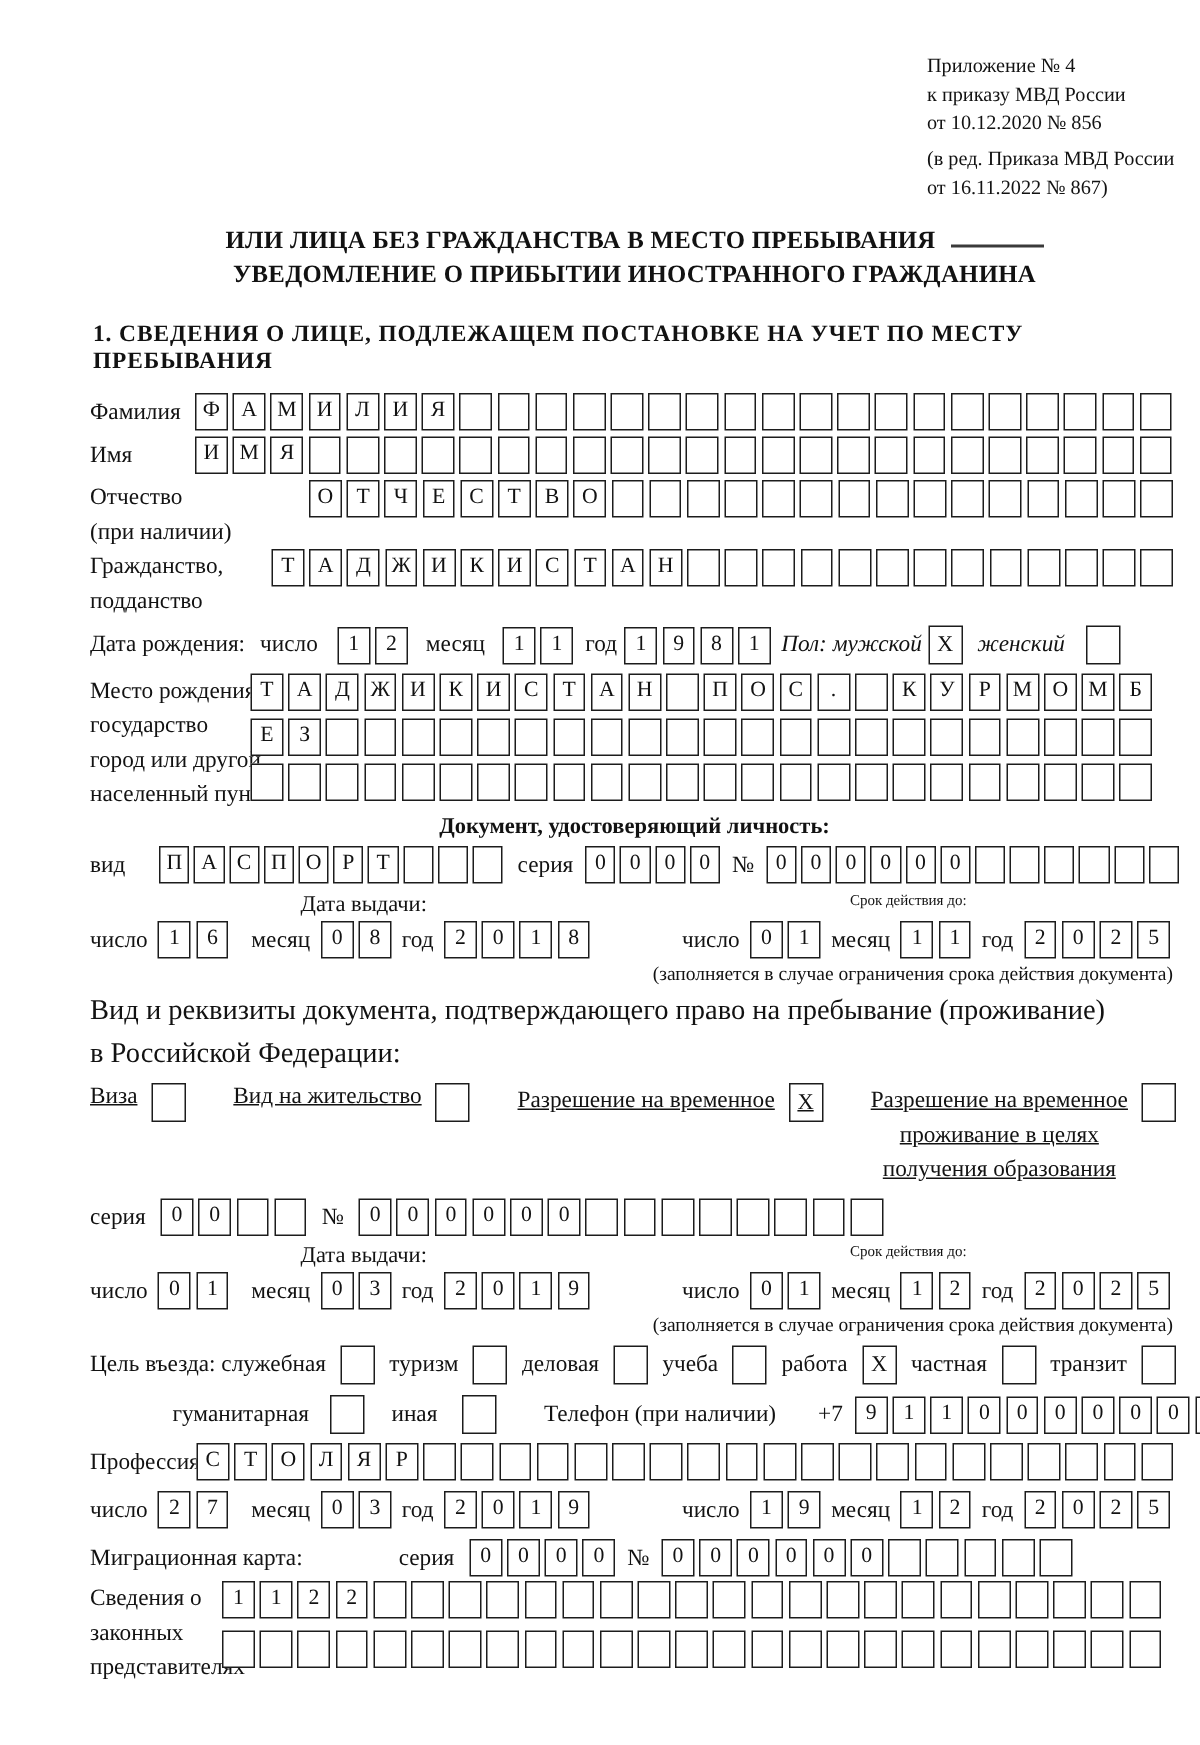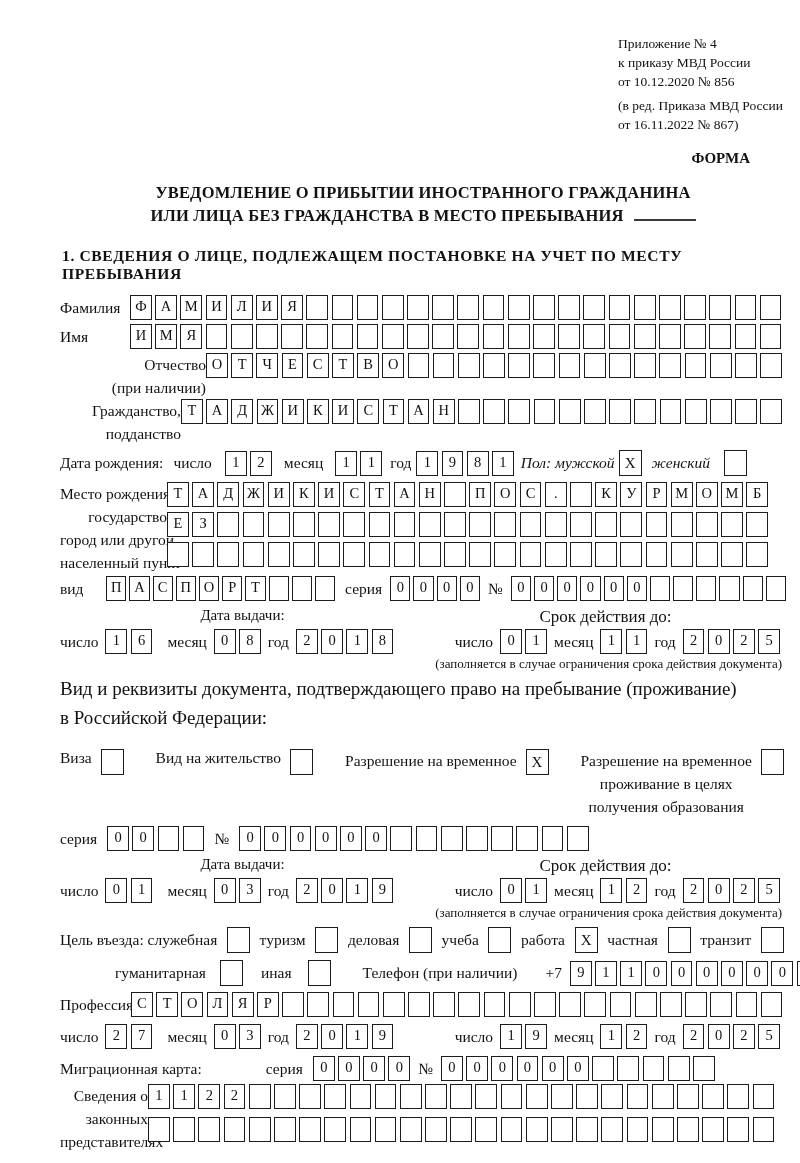--- a/index.html
+++ b/index.html
@@ -12,60 +12,59 @@
   .appendix .gap{margin-top:5px;}
   .forma{font-weight:bold;font-size:15px;text-align:right;margin:16px 36px 0 0;}
   
   .title{font-weight:bold;font-size:16.5px;text-align:center;margin-top:14px;line-height:23px;letter-spacing:.2px;}
   .blank-line{display:inline-block;width:62px;border-bottom:2.2px solid #3a3a3a;height:14px;margin-left:10px;}
   .sec1{font-weight:bold;font-size:15.6px;margin-top:20px;margin-left:2px;letter-spacing:.6px;margin-bottom:12px;}
   
   .row{display:flex;align-items:center;margin-bottom:4px;}
   .row-top{display:flex;align-items:flex-start;margin-bottom:4px;}
   .lbl{font-size:15.5px;white-space:nowrap;}
-  .lbl2{font-size:15.5px;line-height:23px;text-align:right;}
+  .lbl2{font-size:15.5px;line-height:23px;}
   .cells{display:flex;gap:3.4px;flex:0 0 auto;}
   .cell{box-sizing:border-box;flex:0 0 auto;width:21.8px;height:25px;border:1.7px solid #1c1c1c;
         text-align:center;font-size:14.5px;line-height:21px;background:#fff;}
   .tight .cell{width:20.2px;}
   .tight{gap:3px;}
   .checkbox{box-sizing:border-box;flex:0 0 auto;width:23px;height:26px;border:1.7px solid #1c1c1c;
         display:inline-flex;align-items:center;justify-content:center;font-size:15px;background:#fff;}
   .doc-head{font-weight:bold;font-size:15px;text-align:center;margin:2px 0 4px 0;}
   .heads{display:flex;margin-bottom:2px;}
   .heads .h-left{width:365px;text-align:center;font-size:15px;}
-  .heads .h-right{flex:1;text-align:center;font-size:17px;}
+  .heads .h-right{flex:1;text-align:center;font-size:10px;}
   .dates-row{display:flex;justify-content:space-between;padding-right:6px;margin-bottom:2px;}
   .dgroup{display:flex;align-items:center;gap:7px;}
   .note{font-size:13px;text-align:right;padding-right:4px;margin-bottom:6px;}
   .para{font-size:19px;margin-bottom:7px;}
-  .opts{display:flex;align-items:flex-start;justify-content:space-between;padding-right:2px;margin:20px 0 8px 0;}
+  .opts{display:flex;align-items:flex-start;justify-content:space-between;padding-right:2px;margin:8px 0 8px 0;text-decoration:underline;}
   .opt{display:flex;align-items:flex-start;gap:9px;}
   .opt .ml{text-align:center;font-size:15.5px;line-height:23px;}
   .purpose{display:flex;align-items:center;justify-content:space-between;margin-bottom:7px;padding-right:2px;}
   .mleft{display:flex;align-items:flex-start;}
 </style>
 </head>
 <body>
 
 <div class="page">
 
   <div class="appendix">
     <div>Приложение № 4</div>
     <div>к приказу МВД России</div>
     <div>от 10.12.2020 № 856</div>
     <div class="gap">(в ред. Приказа МВД России</div>
     <div>от 16.11.2022 № 867)</div>
   </div>
 
-  <div class="forma">ФОРМА</div>
 
   <div class="title">
+    <div><span>ИЛИ ЛИЦА БЕЗ ГРАЖДАНСТВА В МЕСТО ПРЕБЫВАНИЯ</span><span class="blank-line"></span></div>
     <div>УВЕДОМЛЕНИЕ О ПРИБЫТИИ ИНОСТРАННОГО ГРАЖДАНИНА</div>
-    <div><span>ИЛИ ЛИЦА БЕЗ ГРАЖДАНСТВА В МЕСТО ПРЕБЫВАНИЯ</span><span class="blank-line"></span></div>
   </div>
 
   <div class="sec1">1. СВЕДЕНИЯ О ЛИЦЕ, ПОДЛЕЖАЩЕМ ПОСТАНОВКЕ НА УЧЕТ ПО МЕСТУ ПРЕБЫВАНИЯ</div>
 
   <div class="row">
     <span class="lbl" style="width:70px;">Фамилия</span>
     <div class="cells">
         <span class="cell">Ф</span>
         <span class="cell">А</span>
         <span class="cell">М</span>
@@ -299,20 +298,21 @@
           <span class="cell"></span>
           <span class="cell"></span>
           <span class="cell"></span>
           <span class="cell"></span>
           <span class="cell"></span>
           <span class="cell"></span>
         </div>
     </div>
   </div>
 
+  <div class="doc-head">Документ, удостоверяющий личность:</div>
 
   <div class="row" style="margin-bottom:6px;">
     <span class="lbl" style="width:51px;">вид</span>
     <div class="cells tight">
         <span class="cell">П</span>
         <span class="cell">А</span>
         <span class="cell">С</span>
         <span class="cell">П</span>
         <span class="cell">О</span>
         <span class="cell">Р</span>

